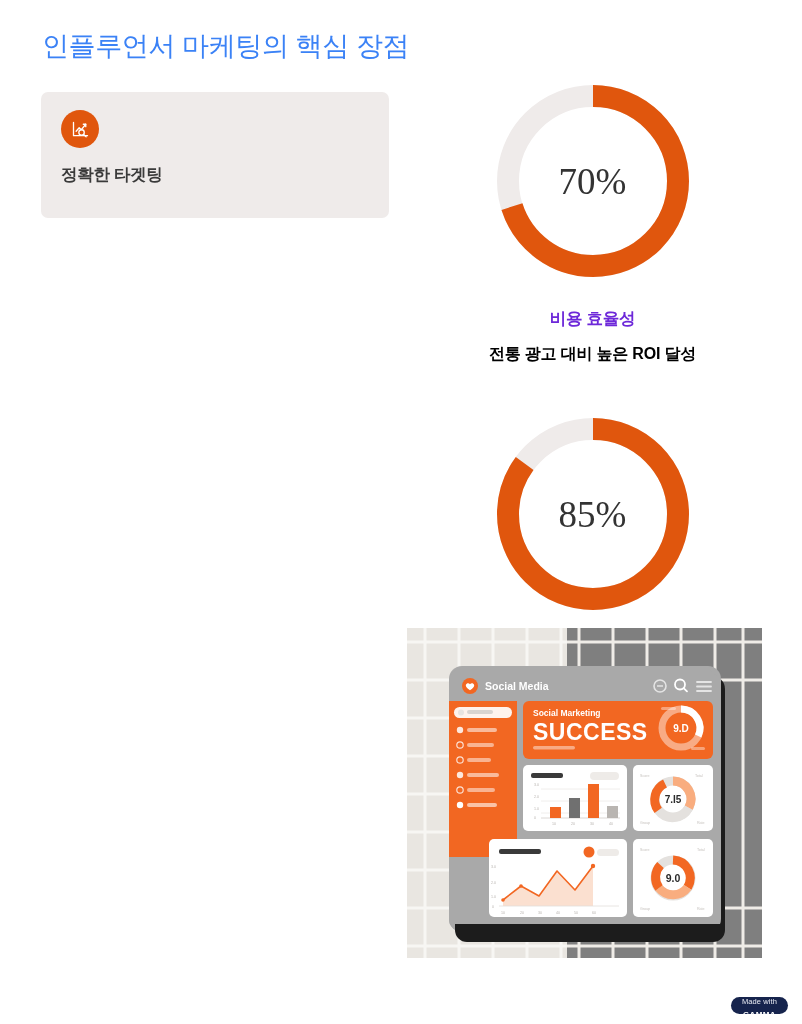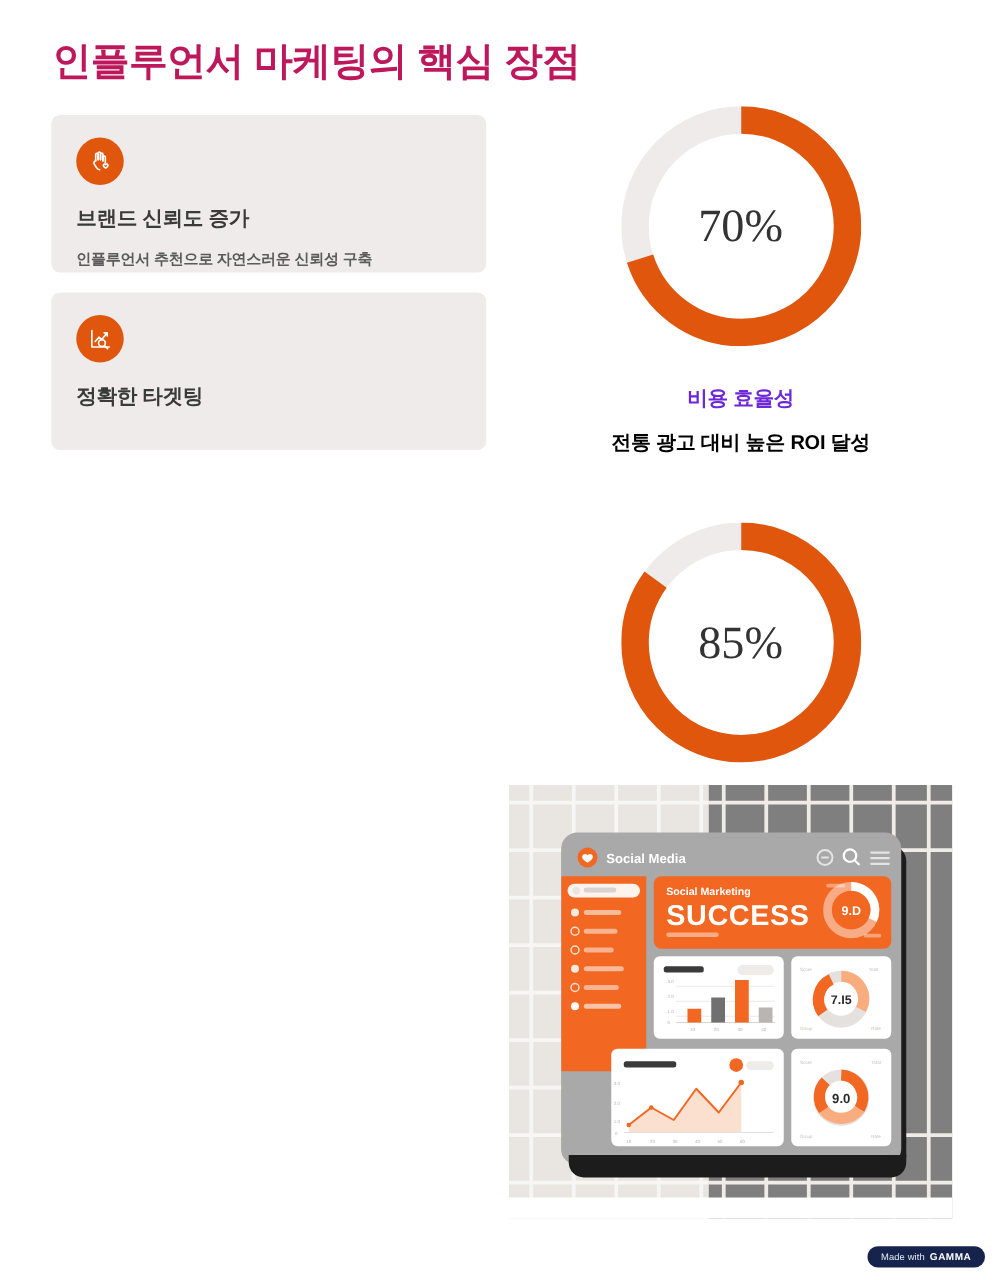--- a/index.html
+++ b/index.html
@@ -18,23 +18,23 @@
     width: 802px;
     height: 1024px;
     background: #ffffff;
   }
 
   
   .page-title {
     position: absolute;
     left: 42px;
     top: 28px;
-    font-size: 31px;
-    font-weight: 700;
-    color: #be185d;
+    font-size: 27px;
+    font-weight: 400;
+    color: #3b82f6;
     letter-spacing: -0.4px;
     white-space: nowrap;
   }
 
   
   .benefits {
     position: absolute;
     left: 41px;
     top: 92px;
     width: 348px;
@@ -146,20 +146,21 @@
     position: absolute;
     right: 14px;
     bottom: 10px;
     height: 17px;
     padding: 0 11px;
     background: #16244d;
     border-radius: 9px;
     display: flex;
     align-items: center;
     gap: 4px;
+    flex-direction: column;
   }
   .watermark .wm-made {
     font-size: 7.5px;
     color: #e9ecf4;
     letter-spacing: 0.1px;
   }
   .watermark .wm-brand {
     font-size: 8px;
     font-weight: 700;
     color: #ffffff;
@@ -168,34 +169,20 @@
 </style>
 </head>
 <body>
 
 <div class="page">
 
   <div class="page-title">인플루언서 마케팅의 핵심 장점</div>
 
   <div class="benefits">
 
-    <div class="benefit-card">
-      <div class="benefit-icon">
-        <svg width="21" height="21" viewBox="0 0 24 24" fill="none" stroke="#ffffff" stroke-width="1.5" stroke-linecap="round" stroke-linejoin="round">
-          <path d="M7.5 11V5.2a1.1 1.1 0 0 1 2.2 0V10"></path>
-          <path d="M9.7 10V4.1a1.1 1.1 0 0 1 2.2 0V10"></path>
-          <path d="M11.9 10V5a1.1 1.1 0 0 1 2.2 0v5.4"></path>
-          <path d="M14.1 11.4V7.7a1.1 1.1 0 0 1 2.2 0v5.1"></path>
-          <path d="M7.5 11c-1.6.5-2.1 1.8-1.3 3.1l2 3.2c.7 1.1 1.7 1.8 3 1.9"></path>
-          <path d="M16.6 14.5c.55-.75 1.75-.6 2.05.3.3.9-.45 1.85-2.05 2.9-1.6-1.05-2.35-2-2.05-2.9.3-.9 1.5-1.05 2.05-.3z"></path>
-        </svg>
-      </div>
-      <div class="benefit-title">브랜드 신뢰도 증가</div>
-      <div class="benefit-desc">인플루언서 추천으로 자연스러운 신뢰성 구축</div>
-    </div>
 
     <div class="benefit-card">
       <div class="benefit-icon">
         <svg width="21" height="21" viewBox="0 0 24 24" fill="none" stroke="#ffffff" stroke-width="1.5" stroke-linecap="round" stroke-linejoin="round">
           <path d="M4 4v15h16"></path>
           <path d="M7 14l3.5-4 2.5 2.2L18 6"></path>
           <path d="M15.2 6H18v2.8"></path>
           <circle cx="13.2" cy="15.4" r="3.1"></circle>
           <path d="M15.6 17.8L18.4 20.4"></path>
         </svg>

